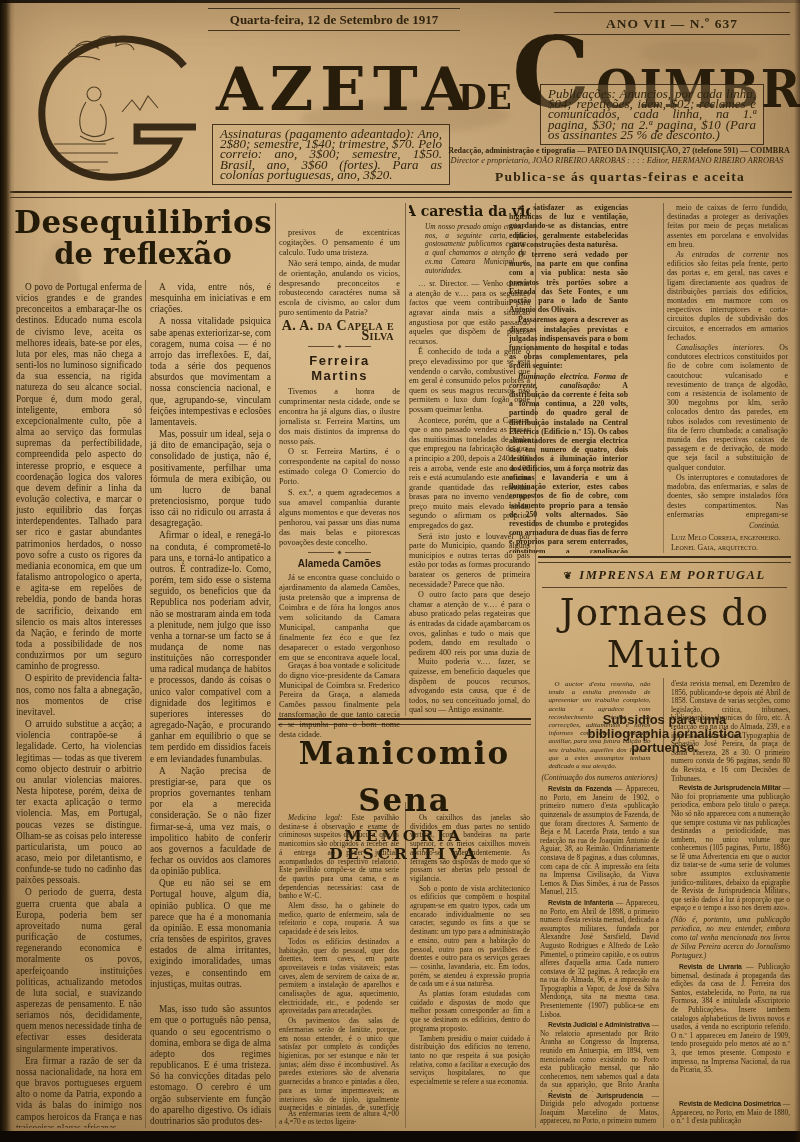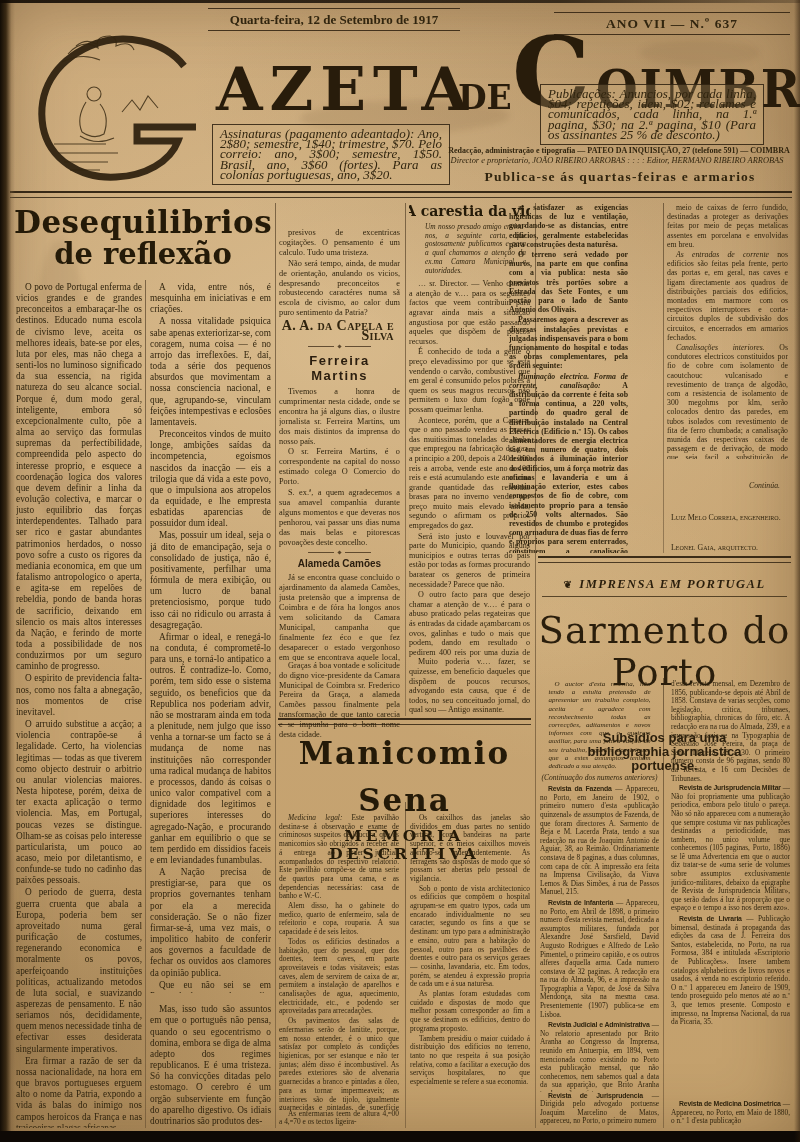--- a/index.html
+++ b/index.html
@@ -80,21 +80,21 @@
   .man-title{font-family:"DejaVu Serif",serif;font-weight:bold;font-size:31px;line-height:47px;text-align:center;letter-spacing:2px;margin:2px 0 0;color:#241a08;}
   .man-sub{font-family:"DejaVu Serif",serif;font-weight:bold;font-size:15.5px;line-height:18px;text-align:center;letter-spacing:4px;margin-top:3px;color:#241a08;}
   .man-cols{position:absolute;left:0;top:96px;right:0;bottom:0;}
   .mcol{position:absolute;top:0;bottom:0;width:120px;font-size:7.4px;line-height:8.7px;text-align:justify;}
   .mcol-l{left:1px;}
   .mcol-r{left:132px;overflow:hidden;}
 
   
   .imprensa{position:absolute;left:538px;top:556px;width:253px;height:572px;overflow:hidden;}
   .imp-rule{height:4px;border-top:2px solid rgba(44,31,14,.9);border-bottom:1px solid rgba(44,31,14,.8);margin-bottom:4px;}
-  .imp-banner{text-align:center;font-style:italic;font-weight:bold;font-size:12.5px;line-height:16px;letter-spacing:1.5px;padding-bottom:3px;border-bottom:1.5px solid rgba(58,42,20,.8);width:97%;margin:13px auto;color:#2a1e0c;}
+  .imp-banner{text-align:center;font-style:italic;font-weight:bold;font-size:12.5px;line-height:16px;letter-spacing:1.5px;padding-bottom:3px;border-bottom:1.5px solid rgba(58,42,20,.8);width:97%;margin:4px auto;color:#2a1e0c;}
   .imp-orn{font-style:normal;font-size:10px;margin-right:6px;}
   .imp-title{font-family:"DejaVu Serif",serif;font-size:37px;line-height:42px;text-align:center;letter-spacing:1px;margin-top:3px;color:#2a1e0c;}
   .imp-sub{font-family:"Liberation Sans",sans-serif;font-weight:bold;font-size:13px;line-height:14px;text-align:center;width:180px;margin:2px auto 0;color:#2a1e0c;}
   .imp-cols{position:absolute;left:0;top:124px;right:0;bottom:0;}
   .icol{position:absolute;top:0;bottom:0;width:119px;font-size:7.3px;line-height:8.6px;text-align:justify;}
   .icol-l{left:2px;}
   .icol-r{left:133px;}
   .i-intro{font-style:italic;font-size:7px;line-height:8.2px;width:102px;margin:0 auto 3px;text-align:justify;text-indent:6px;}
   .i-note{font-style:italic;font-size:7.5px;line-height:9px;text-align:center;margin:0 0 3px;text-indent:0;}
   .entry{margin:0 0 2px;text-indent:8px;}
@@ -131,21 +131,21 @@
     <span class="azeta">AZETA</span>
     <span class="de">DE</span>
     <span class="cbig">C</span>
     <span class="oimbra">OIMBRA</span>
   </div>
 
   <div class="boxed sub-box">Assinaturas (pagamento adeantado): Ano, 2$80; semestre, 1$40; trimestre, $70. Pelo correio: ano, 3$00; semestre, 1$50. Brasil, ano, 3$60 (fortes). Para as colonias portuguesas, ano, 3$20.</div>
   <div class="boxed pub-box">Publicações: Anuncios, por cada linha, $04; repetições, idem, $02; reclames e comunicados, cada linha, na 1.ª pagina, $30; na 2.ª pagina, $10 (Para os assinantes 25 % de desconto.)</div>
   <div class="addr">Redacção, administração e tipografia — PATEO DA INQUISIÇÃO, 27 (telefone 591) — COIMBRA</div>
   <div class="staff">Director e proprietario, JOÃO RIBEIRO ARROBAS   : : : :   Editor, HERMANO RIBEIRO ARROBAS</div>
-  <div class="freq">Publica-se ás quartas-feiras e armarios</div>
+  <div class="freq">Publica-se ás quartas-feiras e aceita</div>
   <div class="head-rule"></div>
 
   <div class="vr" style="left:145px;top:280px;height:848px;"></div>
   <div class="vr" style="left:275px;top:203px;height:925px;"></div>
   <div class="vr" style="left:405px;top:203px;height:513px;"></div>
   <div class="vr" style="left:405px;top:802px;height:326px;"></div>
   <div class="vr" style="left:535px;top:203px;height:925px;"></div>
   <div class="vr" style="left:663px;top:203px;height:350px;"></div>
   <div class="vr" style="left:663px;top:678px;height:450px;"></div>
 
@@ -159,21 +159,20 @@
       <p class="para">O espirito de previdencia falta-nos, como nos falta a abnegação, nos momentos de crise inevitavel.</p>
       <p class="para">O arruido substitue a acção; a violencia contrapõe-se á legalidade. Certo, ha violencias legitimas — todas as que tiverem como objecto destruir o arbitrio ou anular violencias maiores. Nesta hipotese, porém, deixa de ter exacta aplicação o termo violencia. Mas, em Portugal, poucas vezes se distingue. Olham-se as coisas pelo interesse particularista, um pouco ao acaso, meio por diletantismo, e confunde-se tudo no cadinho das paixões pessoais.</p>
       <p class="para">O periodo de guerra, desta guerra cruenta que abala a Europa, poderia bem ser aproveitado numa geral purificação de costumes, regenerando economica e moralmente os povos, aperfeiçoando instituições politicas, actualizando metodos de luta social, e suavizando asperezas de pensamento. E não seriamos nós, decididamente, quem menos necessidade tinha de efectivar esses desiderata singularmente imperativos.</p>
       <p class="para">Era firmar a razão de ser da nossa nacionalidade, na hora em que bravos portugueses erguem alto o nome da Patria, expondo a vida ás balas do inimigo nos campos heroicos da França e nas traiçoeiras plagas africanas.</p>
     </div>
 
   <div id="col2" class="col flexcol" style="left:150px;top:282px;width:121px;height:846px;gap:11px;">
     <div class="bodyclip">
         <p class="para">A vida, entre nós, é mesquinha em iniciativas e em criações.</p>
         <p class="para">A nossa vitalidade psiquica sabe apenas exteriorizar-se, com coragem, numa coisa — é no arrojo das irreflexões. E, daí, toda a série dos pequenos absurdos que movimentam a nossa consciencia nacional, e que, agrupando-se, vinculam feições intempestivas e eclosões lamentaveis.</p>
-        <p class="para">Preconceitos vindos de muito longe, ambições saídas da incompetencia, egoismos nascidos da inacção — eis a trilogia que dá vida a este povo, que o impulsiona aos atropelos da equidade, e lhe empresta esbatidas aparencias de possuidor dum ideal.</p>
         <p class="para">Mas, possuir um ideal, seja o já dito de emancipação, seja o consolidado de justiça, não é, positivamente, perfilhar uma fórmula de mera exibição, ou um lucro de banal pretenciosismo, porque tudo isso cái no ridiculo ou arrasta á desagregação.</p>
         <p class="para">Afirmar o ideal, e renegá-lo na conduta, é comprometê-lo para uns, e torná-lo antipatico a outros. É contradize-lo. Como, porém, tem sido esse o sistema seguido, os beneficios que da Republica nos poderiam advir, não se mostraram ainda em toda a plenitude, nem julgo que isso venha a tornar-se um facto se á mudança de nome nas instituições não corresponder uma radical mudança de habitos e processos, dando ás coisas o unico valor compativel com a dignidade dos legitimos e superiores interesses do agregado-Nação, e procurando ganhar em equilibrio o que se tem perdido em dissidios faceis e em leviandades funambulas.</p>
         <p class="para">A Nação precisa de prestigiar-se, para que os proprios governantes tenham por ela a merecida consideração. Se o não fizer firmar-se-á, uma vez mais, o impolitico habito de conferir aos governos a faculdade de fechar os ouvidos aos clamores da opinião publica.</p>
         <p class="para">Que eu não sei se em Portugal houve, algum dia, opinião publica. O que me parece que ha é a monomania da opinião. E essa monomania cría tensões de espiritos, graves estados de alma irritantes, exigindo imoralidades, umas vezes, e consentindo em injustiças, muitas outras.</p>
       </div>
     <p class="para">Mas, isso tudo são assuntos em que o português não pensa, quando o seu egocentrismo o domina, embora se diga de alma adepto dos regimes republicanos. E é uma tristeza. Só ha convicções ditadas pelo estomago. O cerebro é um orgão subserviente em função do aparelho digestivo. Os idiais doutrinarios são produtos des-</p>
   </div>
 
   <div id="col3" class="col flexcol" style="left:279px;top:203px;width:121px;height:513px;margin-top:25px;">
     <div class="bodyclip">
@@ -220,21 +219,21 @@
         <p class="para">a satisfazer as exigencias higienicas de luz e ventilação, guardando-se as distancias, entre edificios, geralmente estabelecidas para construções desta naturêsa.</p>
         <p class="para">O terreno será vedado por muros, na parte em que confina com a via publica: nesta são previstos três portões sobre a Estrada das Sete Fontes, e um portão para o lado de Santo Antonio dos Olivais.</p>
         <p class="para">Passaremos agora a descrever as diversas instalações previstas e julgadas indispensaveis para o bom funcionamento do hospital e todas as obras complementares, pela ordem seguinte:</p>
       </div>
     <p class="para">
       <span class="lead-i">Iluminação electrica. Forma de corrente, canalisação:</span>
       <span>A distribuição da corrente é feita sob a fórma continua, a 220 volts, partindo do quadro geral de distribuição instalado na Central Electrica (Edificio n.º 15). Os cabos alimentadores de energia electrica são em numero de quatro, dois destinados á iluminação interior dos edificios, um á força motriz das oficinas e lavanderia e um á iluminação exterior, estes cabos compostos de fio de cobre, com isolamento proprio para a tensão de 250 volts alternados. São revestidos de chumbo e protegidos com armadura de duas fias de ferro e proprios para serem enterrados, constituem a canalisação subterranea de alimentação de energia. As deribações destes cabos com os ramais de alimentação dos diferentes edificios são feitas por</span>
     </p>
   </div>
 
-  <div id="col6" class="col flexcol" style="left:667px;top:203px;width:121px;height:350px;gap:20px;">
+  <div id="col6" class="col flexcol" style="left:667px;top:203px;width:121px;height:350px;">
     <div class="bodyclip">
       <p class="para">meio de caixas de ferro fundido, destinadas a proteger as derivações feitas por meio de peças metalicas assentes em porcelana e envolvidas em breu.</p>
       <p class="para">
         <span class="lead-i">As entradas de corrente</span>
         <span>nos edificios são feitas pela frente, perto das portas e, em geral, nas caves e ligam directamente aos quadros de distribuições parciais dos edificios, montados em marmore com os respectivos interruptores e corta-circuitos duplos de subdivisão dos circuitos, e encerrados em armarios fechados.</span>
       </p>
       <p class="para">
         <span class="lead-i">Canalisações interiores.</span>
         <span>Os condutores electricos constituidos por fio de cobre com isolamento de caoutchouc vulcanisado e revestimento de trança de algodão, com a resistencia de isolamento de 300 megohms por klm, serão colocados dentro das paredes, em tubos isolados com revestimento de fita de ferro chumbada; a canalisação munida das respectivas caixas de passagem e de derivação, de modo que seja facil a substituição de qualquer condutor.</span>
       </p>
@@ -271,21 +270,21 @@
           <p class="para">Tambem presidiu o maior cuidado á distribuição dos edificios no terreno, tanto no que respeita á sua posição relativa, como a facilitar a execução dos serviços hospitalares, no que especialmente se refere a sua economia.</p>
         </div>
     </div>
   </div>
 
   <div class="imprensa">
     <div class="imp-rule"></div>
     <div class="imp-banner">
       <span class="imp-orn">❦</span><span>IMPRENSA EM PORTUGAL</span>
     </div>
-    <p class="imp-title">Sarmento do Porto</p>
+    <p class="imp-title">Jornaes do Muito</p>
     <p class="imp-sub">Subsidios para uma bibliographia jornalistica portuense.</p>
     <div class="imp-cols">
       <div class="icol icol-l flexcol">
         <div class="bodyclip">
           <p class="i-intro">O auctor d'esta resenha, não tendo a estulta pretensão de apresentar um trabalho completo, aceita e agradece com reconhecimento todas as correcções, aditamentos e novos informes com que o queiram auxiliar, para uma futura edição do seu trabalho, aquelles dos leitores que a estes assumptos tenham dedicado a sua atenção.</p>
           <p class="i-note">(Continuação dos numeros anteriores)</p>
           <p class="entry">
             <span class="ename">Revista da Fazenda</span>
             <span>— Appareceu, no Porto, em Janeiro de 1902, o primeiro numero d'esta «publicação quinzenal» de assumptos de Fazenda, de que foram directores A. Sarmento de Beja e M. Lacerda Prata, tendo a sua redacção na rua de Joaquim Antonio de Aguiar, 38, ao Reimão. Ordinariamente constava de 8 paginas, a duas columnas, com capa de côr. A impressão era feita na Imprensa Civilisação, da Viuva Lemos &amp; Dias Simões, á rua de Passos Manuel, 215.</span>
           </p>
@@ -303,20 +302,21 @@
           <span>— Dirigida pelo advogado portuense Joaquim Marcelino de Matos, appareceu, no Porto, o primeiro numero</span>
         </p>
       </div>
       <div class="icol icol-r flexcol">
         <div class="bodyclip">
           <p class="para" style="text-indent:0;">d'esta revista mensal, em Dezembro de 1856, publicando-se depois até Abril de 1858. Constava de varias secções, como legislação, critica, tribunaes, bibliographia, chronicas do fôro, etc. A redacção era na rua do Almada, 239, e a impressão fazia-se na Typographia de Sebastião José Pereira, da praça de Santa Thereza, 28 a 30. O primeiro numero consta de 96 paginas, sendo 80 da Revista, e 16 com Decisões de Tribunaes.</p>
           <p class="entry">
             <span class="ename">Revista de Jurisprudencia Militar</span>
             <span>— Não foi propriamente uma publicação periodica, embora pelo titulo o pareça. Não só não appareceu com a numeração que sempre costuma vir nas publicações destinadas a periodicidade, mas tambem, no unico volume que conhecemos (105 paginas, Porto, 1886) se lê uma Advertencia em que o auctor diz tratar-se de «uma serie de volumes sobre assumptos exclusivamente juridico-militares, debaixo da epigraphe de Revista de Jurisprudencia Militar», que serão dados á luz á proporção que o espaço e o tempo a isso nos derem azo».</span>
           </p>
+          <p class="i-note" style="text-align:justify;">(Não é, portanto, uma publicação periodica, no meu entender, embora como tal venha mencionada nos livros de Silva Pereira acerca do Jornalismo Portuguez.)</p>
           <p class="entry">
             <span class="ename">Revista de Livraria</span>
             <span>— Publicação bimensal, destinada á propaganda das edições da casa de J. Ferreira dos Santos, estabelecida, no Porto, na rua Formosa, 384 e intitulada «Escriptorio de Publicações». Insere tambem catalogos alphabeticos de livros novos e usados, á venda no escriptorio referido. O n.º 1 appareceu em Janeiro de 1909, tendo proseguido pelo menos até ao n.º 3, que temos presente. Composto e impresso, na Imprensa Nacional, da rua da Picaria, 35.</span>
           </p>
         </div>
         <p class="entry">
           <span class="ename">Revista de Medicina Dosimetrica</span>
           <span>— Appareceu, no Porto, em Maio de 1880, o n.º 1 d'esta publicação</span>
         </p>
       </div>

